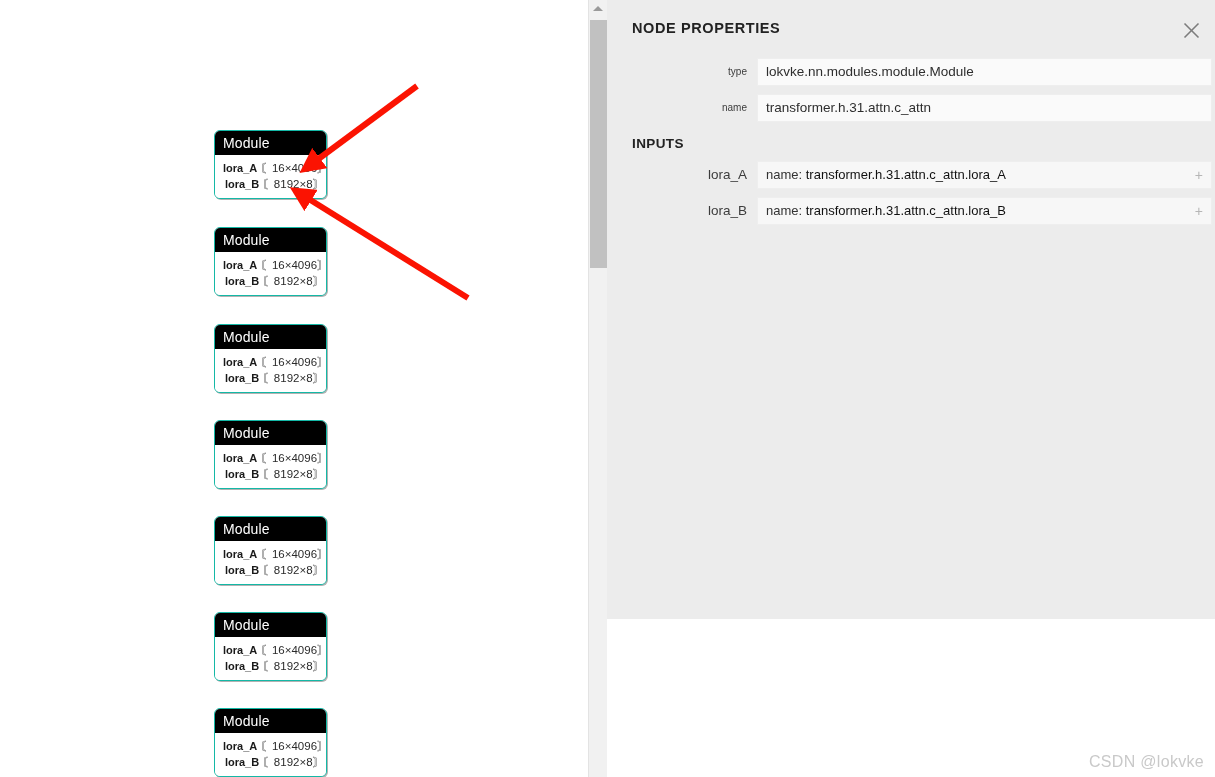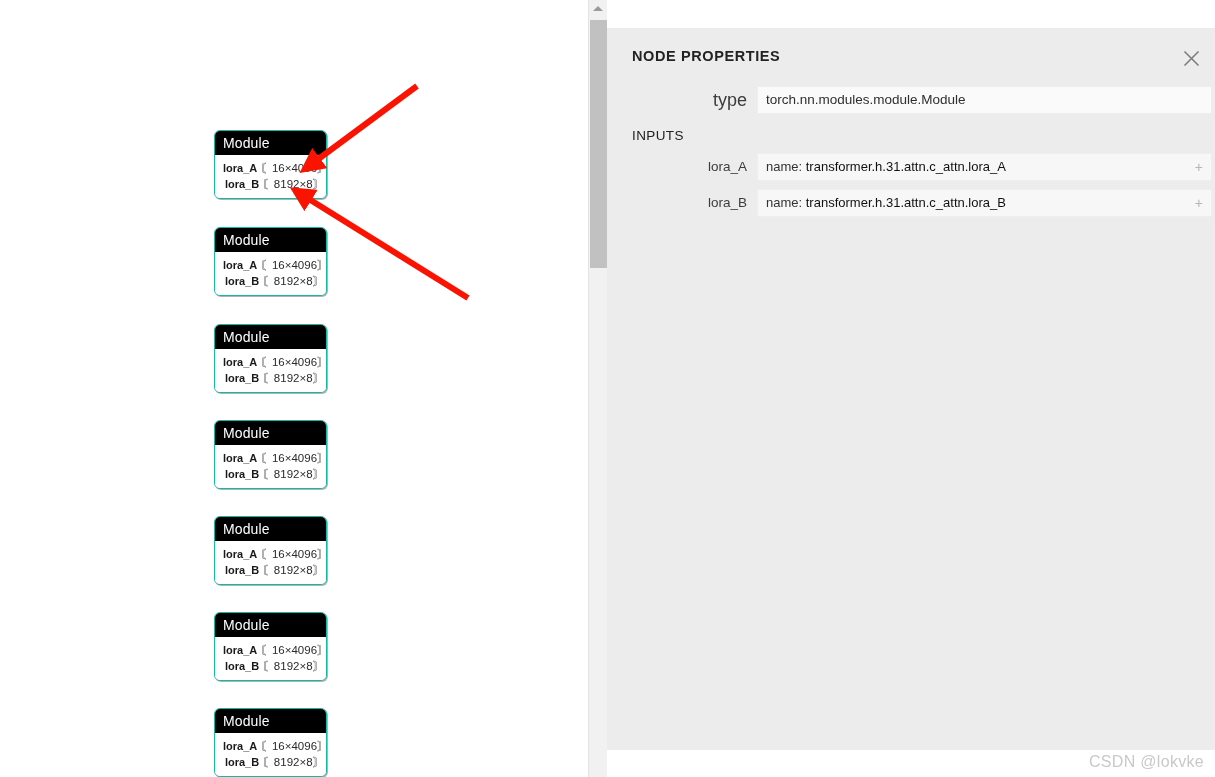--- a/index.html
+++ b/index.html
@@ -108,24 +108,23 @@
     height: 248px;
     background: #c1c1c1;
   }
 
   
   #properties-panel {
     position: absolute;
     left: 607px;
     top: 0;
     width: 608px;
-    height: 722px;
+    height: 619px;
     background: #ececec;
     box-sizing: border-box;
-    margin-top: 28px;
   }
   #panel-header {
     position: relative;
     height: 58px;
   }
   #panel-title {
     position: absolute;
     left: 25px;
     top: 20px;
     font-size: 14.5px;
@@ -147,41 +146,41 @@
 
   .prop-row {
     display: flex;
     align-items: stretch;
     margin: 0 3px 8px 0;
   }
   .prop-label {
     width: 150px;
     text-align: right;
     padding-right: 10px;
-    font-size: 18px;
+    font-size: 10px;
     color: #3c3c3c;
     line-height: 28px;
     box-sizing: border-box;
   }
   .prop-value {
     flex: 1;
     background: #fafafa;
     border: 1px solid #eeeeee;
     font-size: 13.5px;
     color: #2e2e2e;
     line-height: 26px;
     padding: 0 8px;
     box-sizing: border-box;
     min-height: 28px;
   }
 
   #inputs-heading {
     margin: 14px 0 10px 25px;
     font-size: 13.5px;
-    font-weight: normal;
+    font-weight: bold;
     letter-spacing: 0.4px;
     color: #222222;
   }
 
   .input-row {
     display: flex;
     align-items: stretch;
     margin: 0 3px 8px 0;
   }
   .input-label {
@@ -312,21 +311,25 @@
       <svg width="17" height="17" viewBox="0 0 17 17">
         <line x1="1.5" y1="1.5" x2="15.5" y2="15.5" stroke="#7d7d7d" stroke-width="1.6"></line>
         <line x1="15.5" y1="1.5" x2="1.5" y2="15.5" stroke="#7d7d7d" stroke-width="1.6"></line>
       </svg>
     </div>
   </div>
 
   <div id="properties-list">
       <div class="prop-row">
         <div class="prop-label">type</div>
-        <div class="prop-value">torch.nn.modules.module.Module</div>
+        <div class="prop-value">lokvke.nn.modules.module.Module</div>
+      </div>
+      <div class="prop-row">
+        <div class="prop-label">name</div>
+        <div class="prop-value">transformer.h.31.attn.c_attn</div>
       </div>
     </div>
 
   <div id="inputs-heading">INPUTS</div>
 
   <div id="inputs-list">
       <div class="input-row">
         <div class="input-label">lora_A</div>
         <div class="input-value"><span class="tensor-name-label">name: </span><span class="tensor-name-value">transformer.h.31.attn.c_attn.lora_A</span><span class="input-expander">+</span></div>
       </div>

